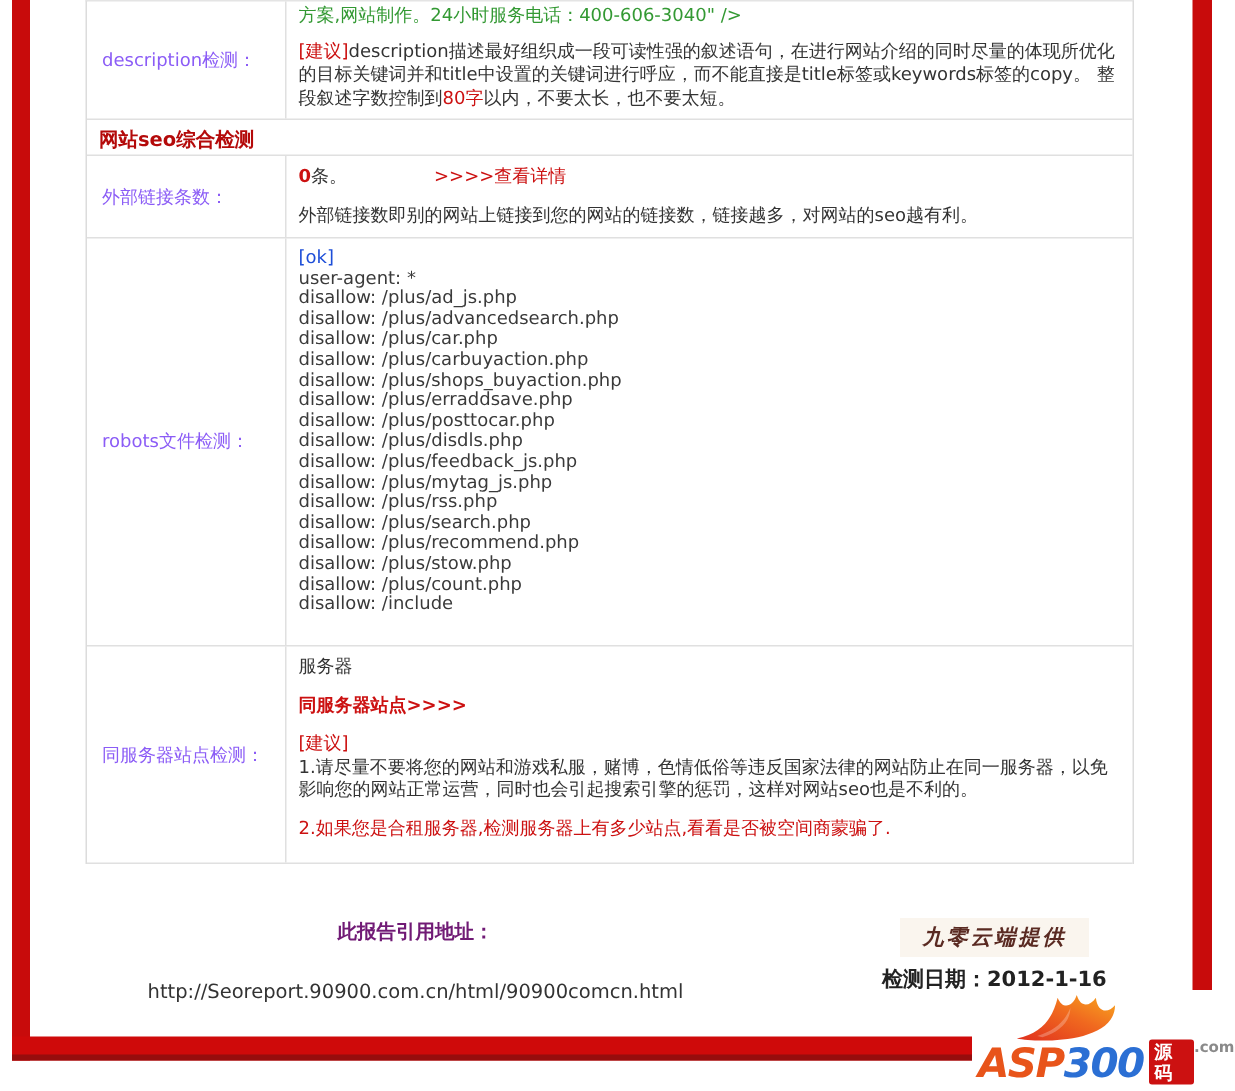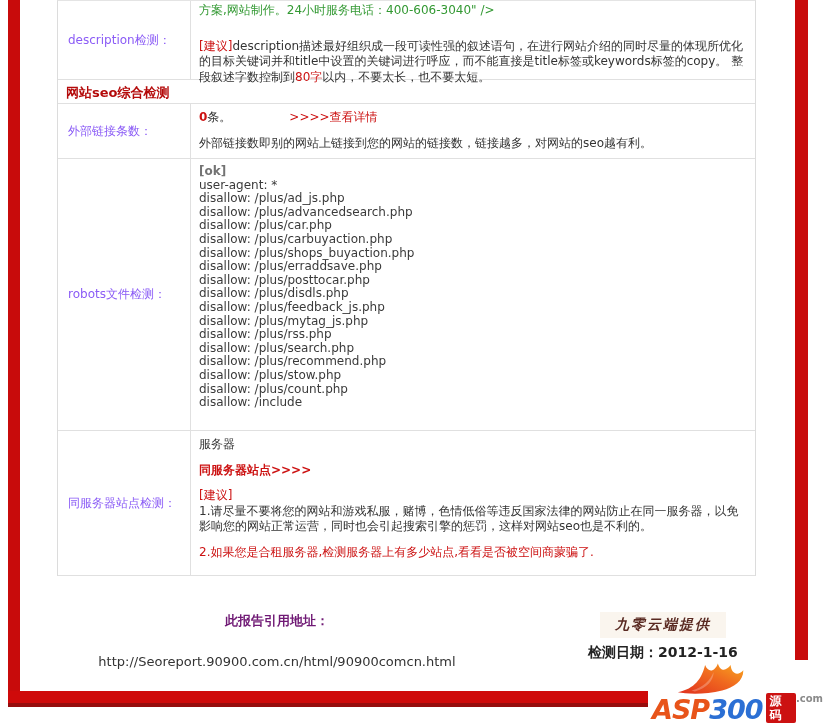--- a/index.html
+++ b/index.html
@@ -33,24 +33,24 @@
   .row-section      { height:24px; }
   .row-extlinks     { height:55px; }
   .row-robots       { height:272px; }
   .row-server       { height:145px; }
   .section-cell {
     flex:1; padding:4px 8px; font-weight:bold; color:#b40a0a; font-size:13px;
   }
   .green { color:#339933; }
   .red   { color:#cc1111; }
   .bold  { font-weight:bold; }
-  .advice { margin-top:20px; }
+  .advice { margin-top:8px; }
   .mt10 { margin-top:10px; }
   .robots-line { line-height:13.6px; white-space:pre; color:#3a3a3a; }
-  .ok-line { line-height:13.6px; color:#737373;font-weight:bold; }
+  .ok-line { line-height:13.6px; color:#1d4ed8; }
   .ext-gap { display:inline-block; width:58px; }
   .link-red { color:#cc1111; cursor:pointer; }
   .link-red-bold { color:#cc1111; font-weight:bold; cursor:pointer; }
   
   .cite-block { position:absolute; left:57px; top:612px; width:440px; text-align:center; z-index:0; }
   .cite-label { font-weight:bold; font-size:13px; color:#701a75; margin-bottom:6px; }
   .cite-url   { font-size:13px; color:#333;margin-top:24px; }
   .stamp {
     position:absolute; left:600px; top:612px; width:126px; height:26px; z-index:0;
     background:#faf5ee; display:flex; align-items:center; justify-content:center;

